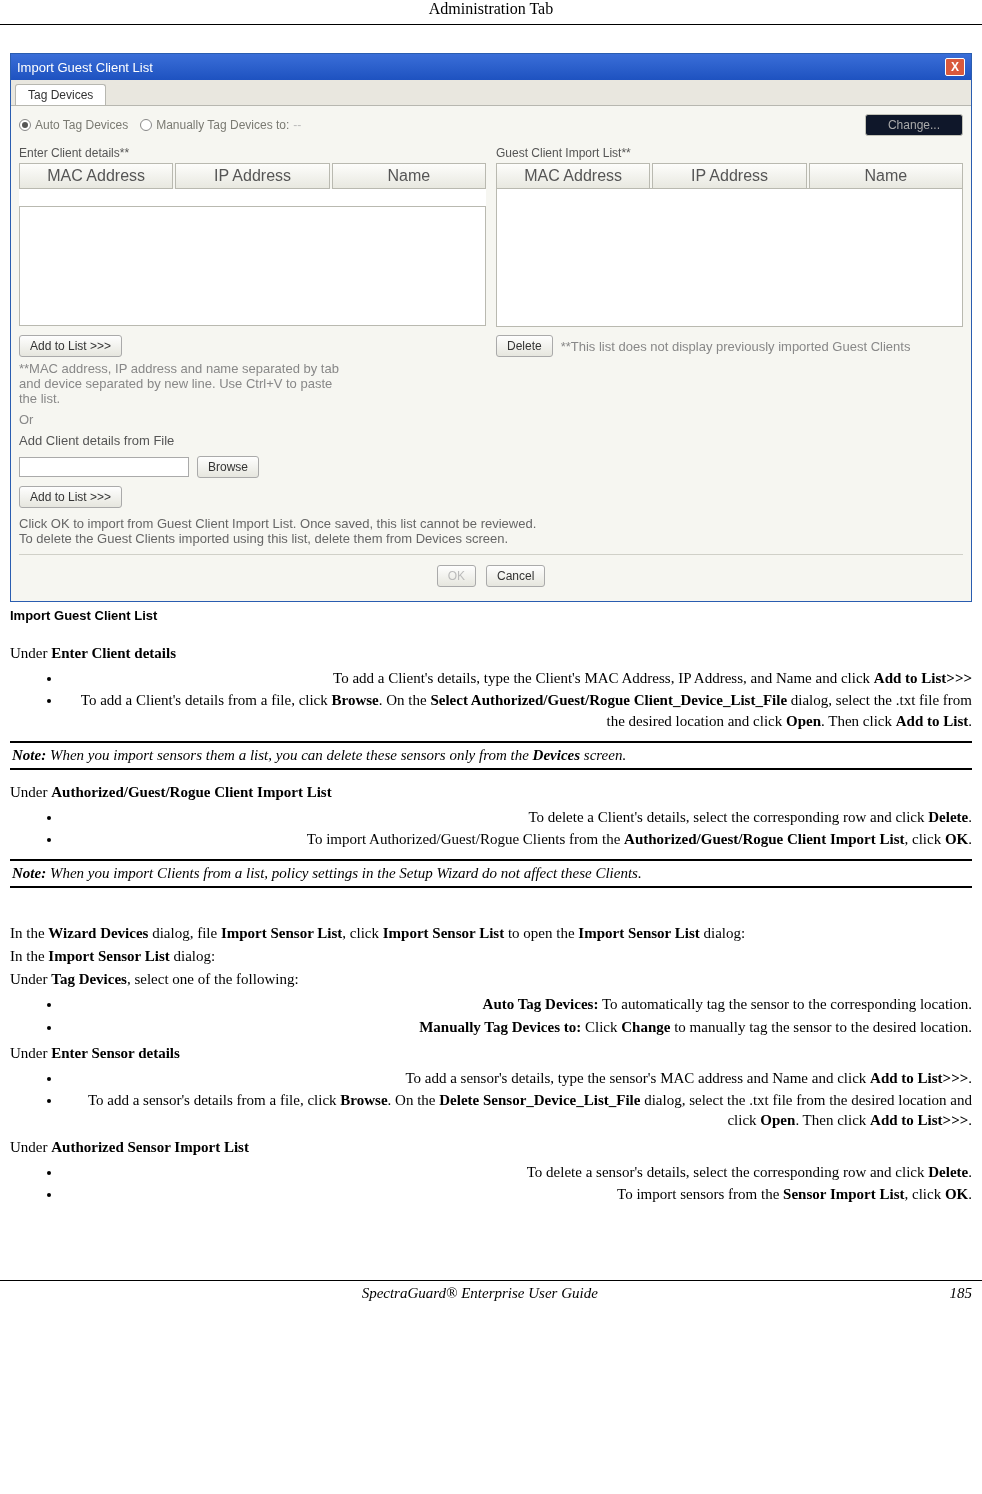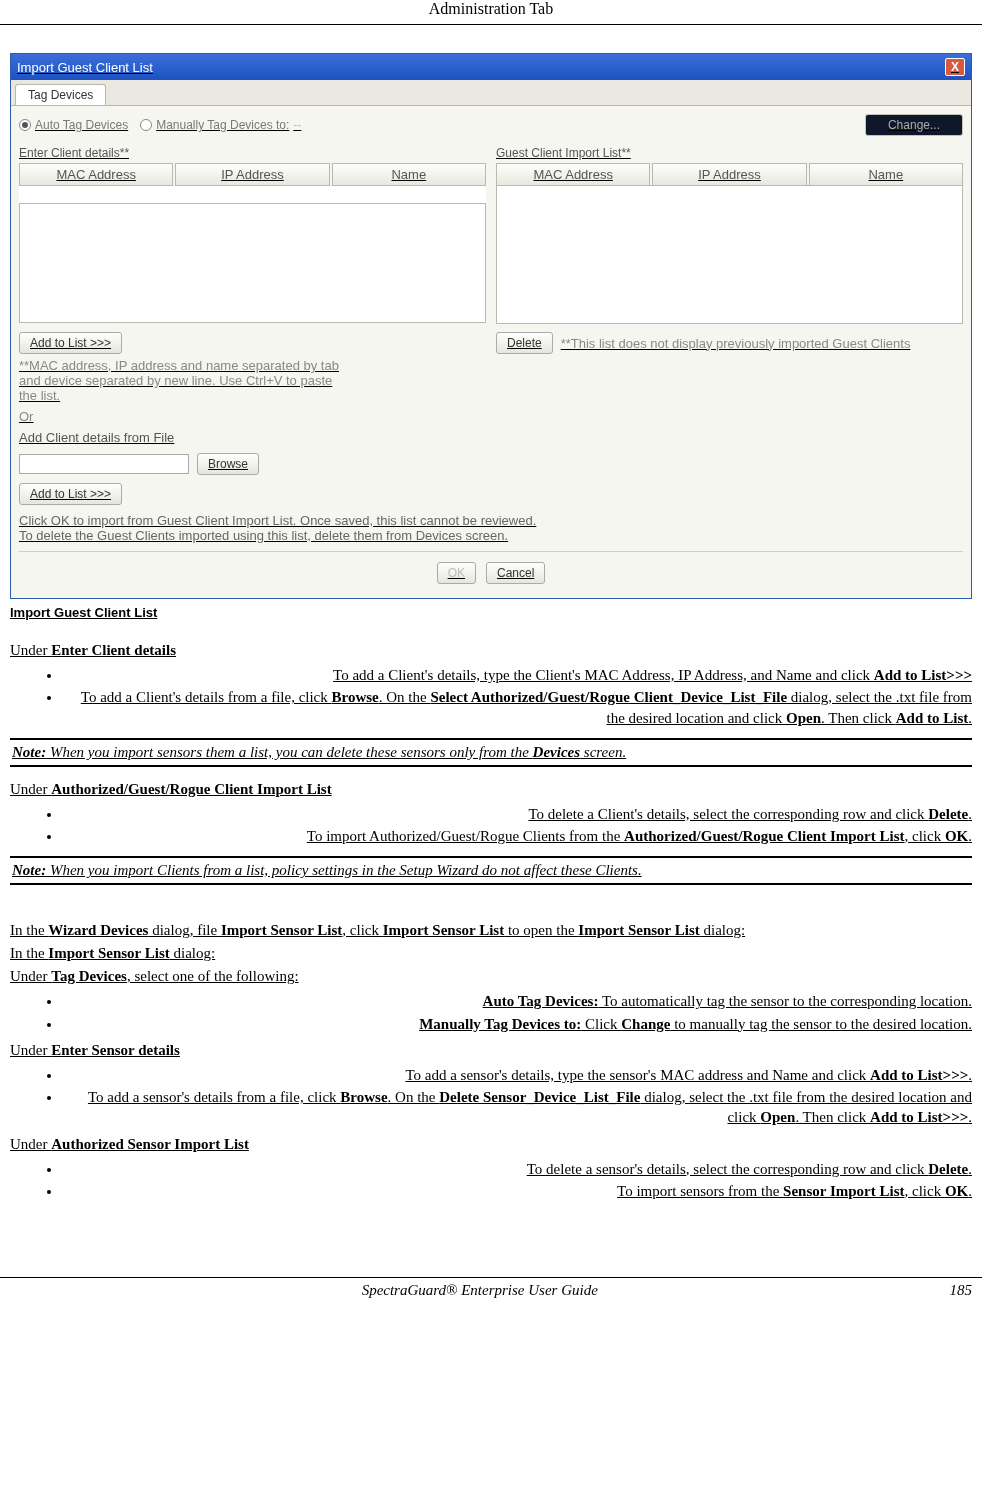--- a/index.html
+++ b/index.html
@@ -14,21 +14,20 @@
   }
   .page-header {
     text-align: center;
     font-size: 16px;
     padding: 0 0 6px 0;
     border-bottom: 1px solid #000;
     margin-bottom: 20px;
   }
   .content {
     padding: 8px 10px;
-    text-decoration: underline;
   }
   
   .dialog {
     border: 1px solid #2a5db0;
     background: #f3f3ee;
     font-family: Tahoma, Verdana, sans-serif;
     font-size: 12px;
     color: #333;
     margin-bottom: 6px;
   }
@@ -111,21 +110,21 @@
   .col-label { font-size: 12px; color: #555; margin-bottom: 3px; }
   .table-head {
     display: flex;
     gap: 2px;
   }
   .table-head .th {
     flex: 1;
     background: linear-gradient(#fdfdfb, #e8e8e0);
     border: 1px solid #b9b9b0;
     padding: 3px 6px;
-    font-size: 13px;
+    font-size: 16px;
     text-align: center;
     color: #555;
   }
   .table-body {
     border: 1px solid #b9b9b0;
     height: 120px;
     background: #fff;
     margin-top: -1px;
   }
   .input-row-small {

